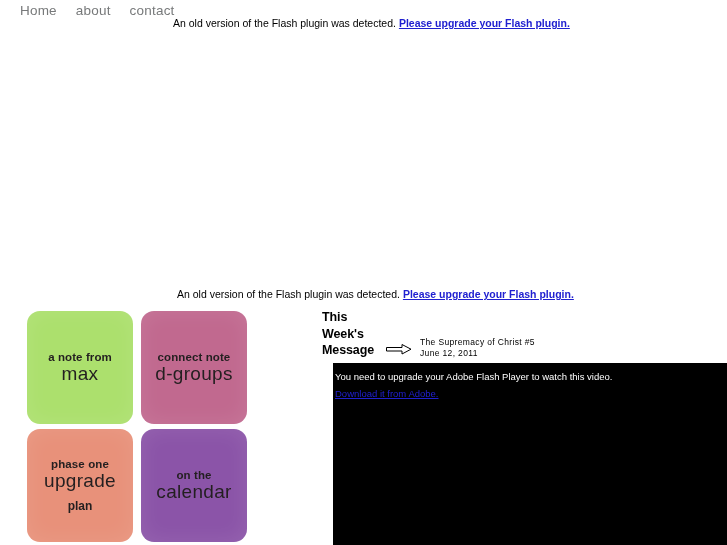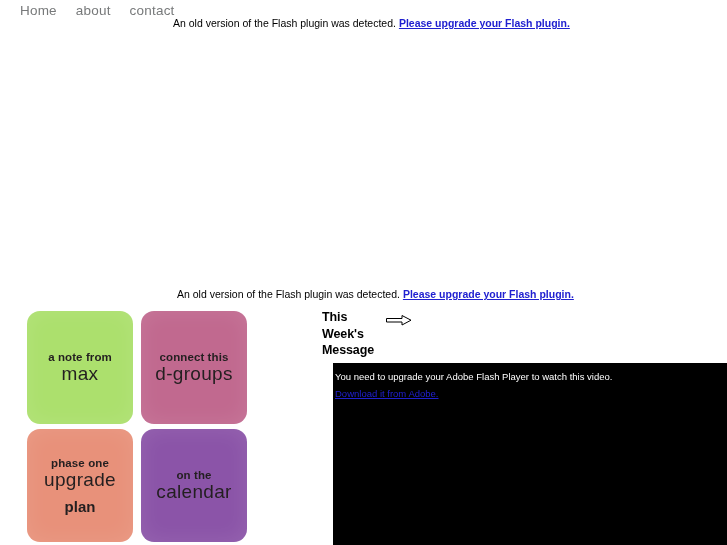--- a/index.html
+++ b/index.html
@@ -88,35 +88,35 @@
     font-weight: bold;
     letter-spacing: 0.1px;
   }
   .tile .big {
     font-size: 19px;
     font-weight: 300;
     letter-spacing: 0.3px;
     margin-top: 1px;
   }
   .tile .small-bottom {
-    font-size: 15px;
+    font-size: 12px;
     font-weight: bold;
     margin-top: 9px;
   }
 
   
   .message-panel {
     position: absolute;
     left: 322px;
     top: 309px;
     width: 400px;
   }
   .message-head {
     display: flex;
-    align-items: flex-start;
+    align-items: flex-end;
   }
   .message-title {
     font-size: 12.5px;
     font-weight: bold;
     color: #000;
     line-height: 16.5px;
     width: 58px;
     letter-spacing: -0.1px;
   }
   .arrow-icon {
@@ -179,21 +179,21 @@
   <a class="upgrade-link">Please upgrade your Flash plugin.</a>
 </div>
 
 <div class="tiles">
   <div class="tile-row">
     <div class="tile" id="tile-0" style="background: rgb(172, 224, 109);">
       <div class="small">a note from</div>
       <div class="big">max</div>
     </div>
     <div class="tile" id="tile-1" style="background: rgb(193, 105, 143);">
-      <div class="small">connect this</div>
+      <div class="small">connect note</div>
       <div class="big">d-groups</div>
     </div>
   </div>
   <div class="tile-row">
     <div class="tile" id="tile-2" style="background: rgb(232, 145, 122);">
       <div class="small">phase one</div>
       <div class="big">upgrade</div>
       <div class="small-bottom">plan</div>
     </div>
     <div class="tile" id="tile-3" style="background: rgb(139, 84, 168);">
@@ -204,19 +204,23 @@
 </div>
 
 <div class="message-panel">
   <div class="message-head">
     <div class="message-title">This Week's Message</div>
     <span class="arrow-icon">
       <svg width="26" height="11" viewBox="0 0 26 11">
         <polygon points="0.5,3.5 16,3.5 16,0.5 25,5.2 16,10 16,7 0.5,7" fill="#ffffff" stroke="#000000" stroke-width="1"></polygon>
       </svg>
     </span>
+    <div class="sermon-info">
+      <div>The Supremacy of Christ #5</div>
+      <div>June 12, 2011</div>
+    </div>
   </div>
 </div>
 
 <div class="video-box">
   <div class="video-text">You need to upgrade your Adobe Flash Player to watch this video.</div>
   <a class="video-link">Download it from Adobe.</a>
 </div>
 
 </body></html>

